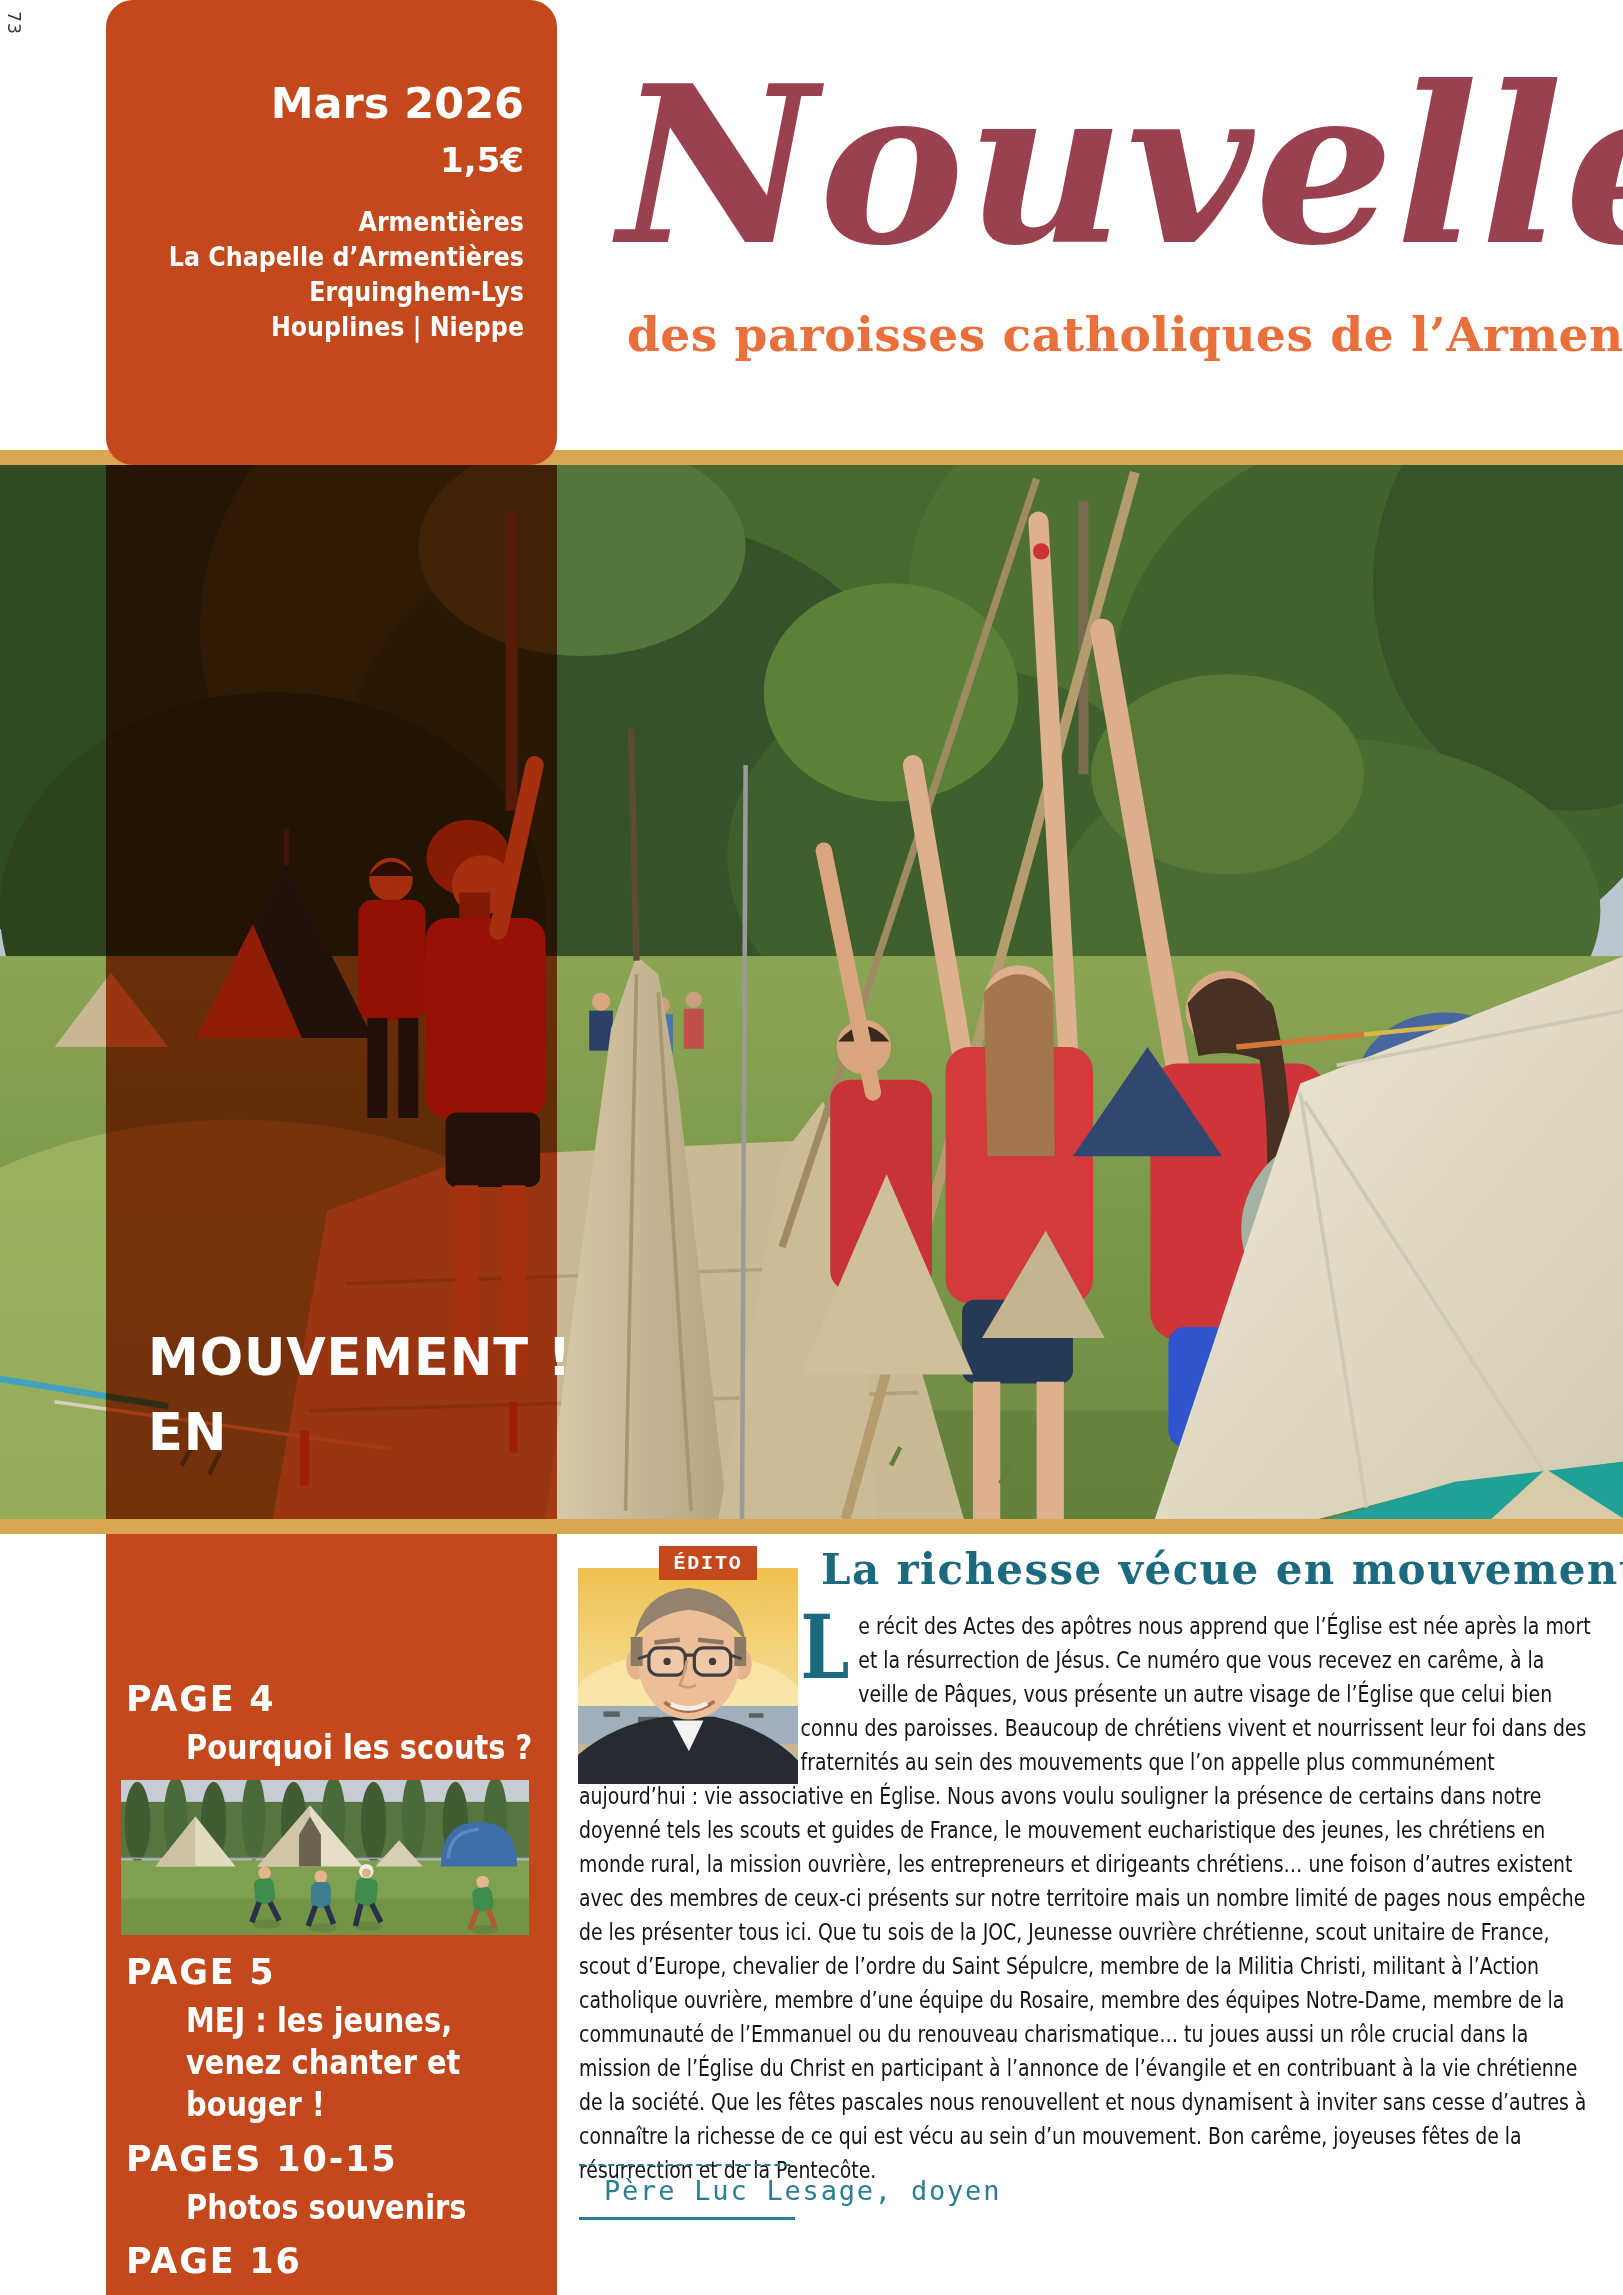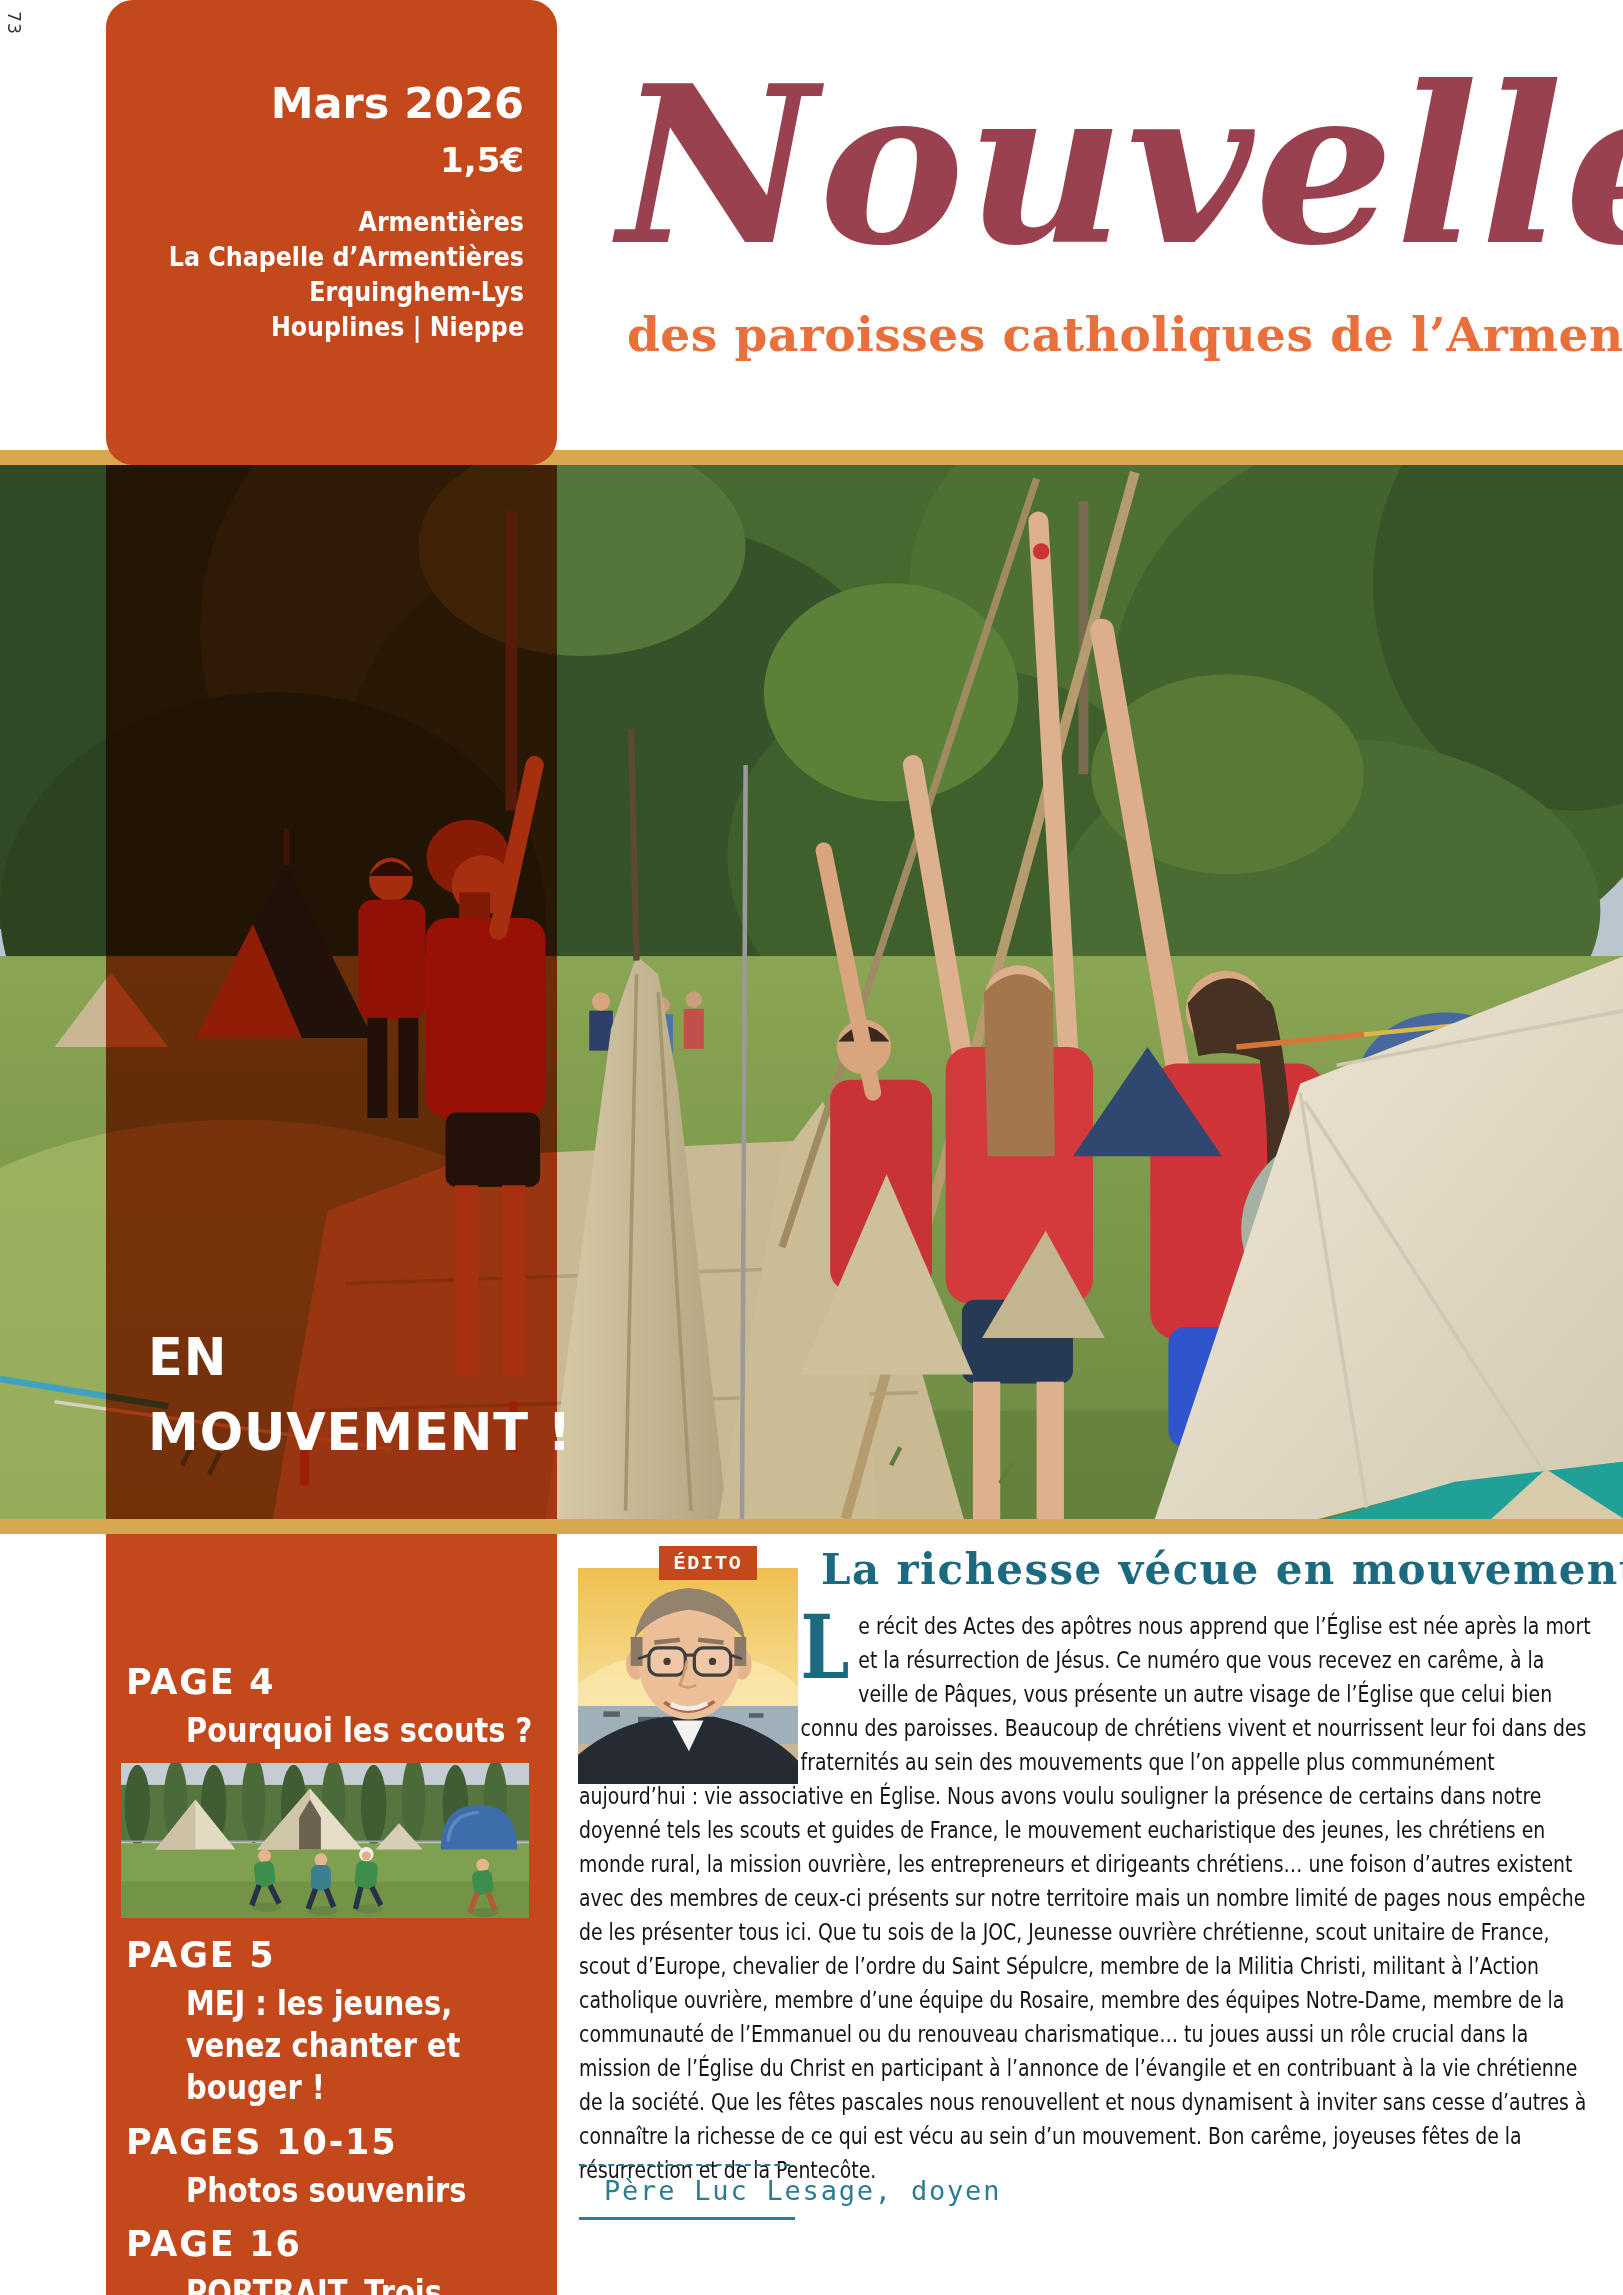--- a/index.html
+++ b/index.html
@@ -34,21 +34,21 @@
   .towns { margin-top:23.6px; }
   .town-line {
     font-size:27px; font-weight:bold; line-height:35px;
     transform:scaleX(0.88); transform-origin:100% 50%;
   }
   .orange-bottom {
     position:absolute; left:106px; top:1534px; width:451px; height:762px;
     background:#c3481c; z-index:3; color:#fff; box-sizing:border-box; padding-top:129px;
   }
   .toc-page {
-    margin-left:20px; font-size:35px; font-weight:bold; letter-spacing:1.8px; line-height:1.1;
+    margin-left:20px; font-size:35px; font-weight:bold; letter-spacing:1.8px; line-height:1.1;margin-top:17px;
   }
   .toc-page.gap { margin-top:14.5px; }
   .toc-title {
     display:block; margin-left:80px; margin-top:7.3px; margin-bottom:5.5px; width:436px;
     font-size:34px; font-weight:bold; line-height:42px;
     transform:scaleX(0.85); transform-origin:0 50%;
   }
   .thumb { margin:12.7px 0 18px 14.5px; width:408px; height:155px; }
   .thumb svg { display:block; width:408px; height:155px; }
   
@@ -254,22 +254,22 @@
       <div class="town-line">La Chapelle d’Armentières</div>
       <div class="town-line">Erquinghem-Lys</div>
       <div class="town-line">Houplines | Nieppe</div>
     </div>
   </div>
 
   <div class="mag-title">Nouvelles</div>
   <div class="mag-subtitle">des paroisses catholiques de l’Armentiérois</div>
 
   <div class="cover-headline">
+    <div>MOUVEMENT !</div>
     <div>EN</div>
-    <div>MOUVEMENT !</div>
   </div>
 
   <div class="orange-bottom">
     <div class="toc-page">PAGE 4</div>
     <span class="toc-title">Pourquoi les scouts ?</span>
     <div class="thumb">
       <svg viewBox="0 0 449 170" preserveAspectRatio="none" aria-hidden="true">
         <rect x="0" y="0" width="449" height="95" fill="#c5ccd3"></rect>
         <rect x="0" y="24" width="449" height="62" fill="#57763f"></rect>
         <ellipse cx="18" cy="46" rx="14" ry="44" fill="#3f5c33"></ellipse>

